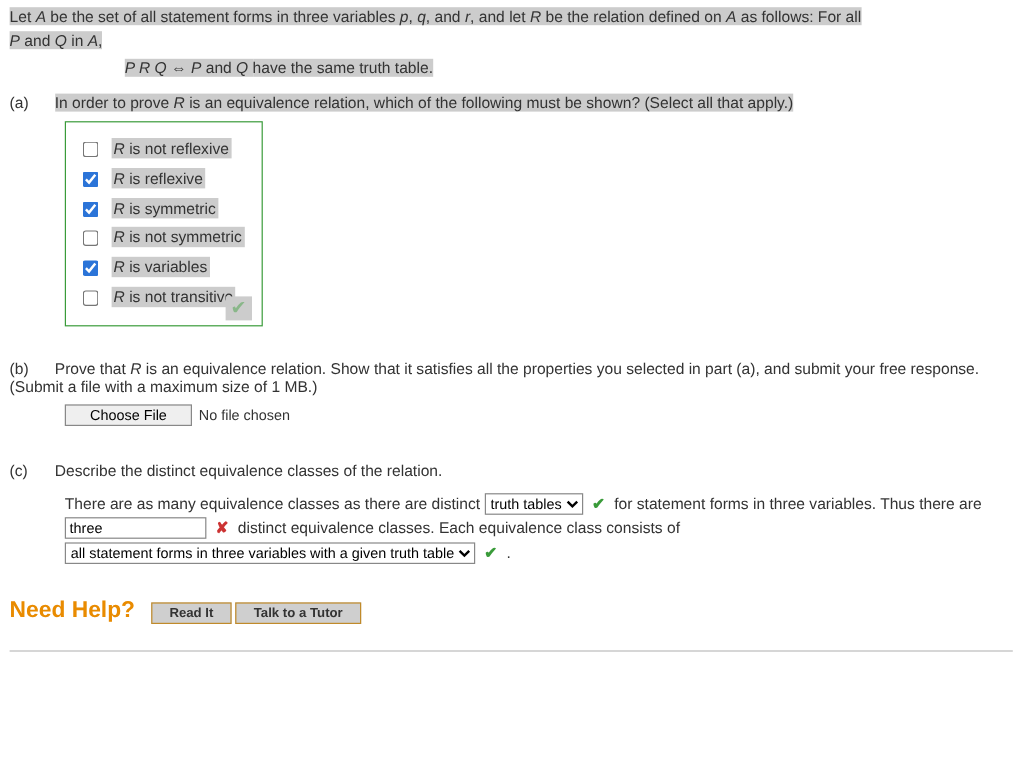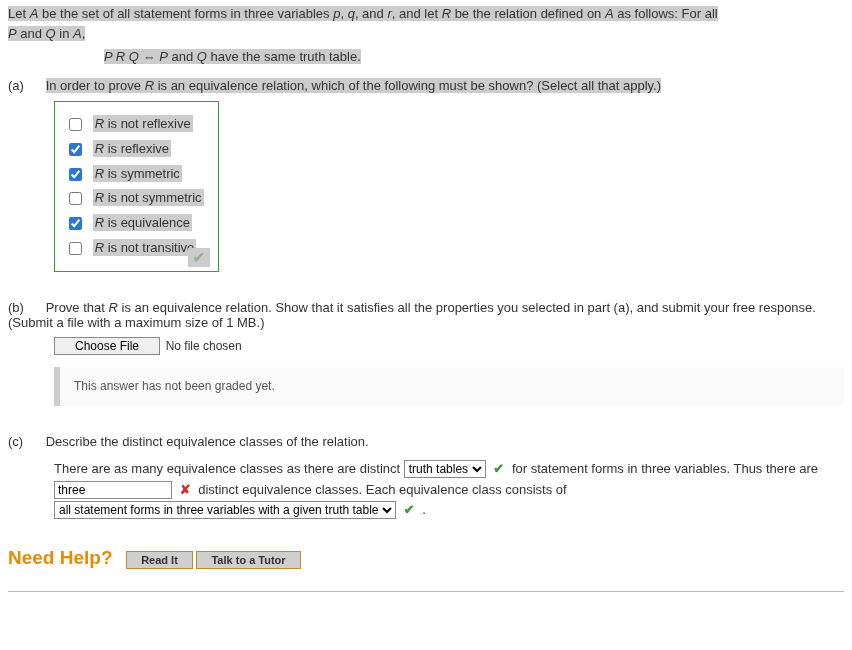--- a/index.html
+++ b/index.html
@@ -104,41 +104,40 @@
     <div class="cb-row">
       <input type="checkbox" checked="" style="">
       <span class="cb-label"><span class="ital">R</span><span> is symmetric</span></span>
     </div>
     <div class="cb-row">
       <input type="checkbox" style="">
       <span class="cb-label"><span class="ital">R</span><span> is not symmetric</span></span>
     </div>
     <div class="cb-row">
       <input type="checkbox" checked="" style="">
-      <span class="cb-label"><span class="ital">R</span><span> is equivalence</span></span>
+      <span class="cb-label"><span class="ital">R</span><span> is variables</span></span>
     </div>
     <div class="cb-row">
       <input type="checkbox" style="">
       <span class="cb-label"><span class="ital">R</span><span> is not transitive</span></span>
     </div>
     <span class="tick">✔</span>
   </div>
 </div>
 
 <div class="part-row" style="margin-top:28px">
   <span class="part-label">(b)</span>
   <span>
     <span>Prove that </span><span class="ital">R</span><span> is an equivalence relation. Show that it satisfies all the properties you selected in part (a), and submit your free response. (Submit a file with a maximum size of 1 MB.)</span>
   </span>
   <div class="part-body">
     <div class="file-row">
       <button class="file-btn">Choose File</button>
       <span class="nofile">No file chosen</span>
     </div>
-    <div class="grade-box">This answer has not been graded yet.</div>
   </div>
 </div>
 
 <div class="part-row" style="margin-top:28px">
   <span class="part-label">(c)</span>
   <span>Describe the distinct equivalence classes of the relation.</span>
   <div class="part-body" style="margin-top:10px">
     <span>There are as many equivalence classes as there are distinct </span>
     <select class="inline">
       <option>truth tables</option>

